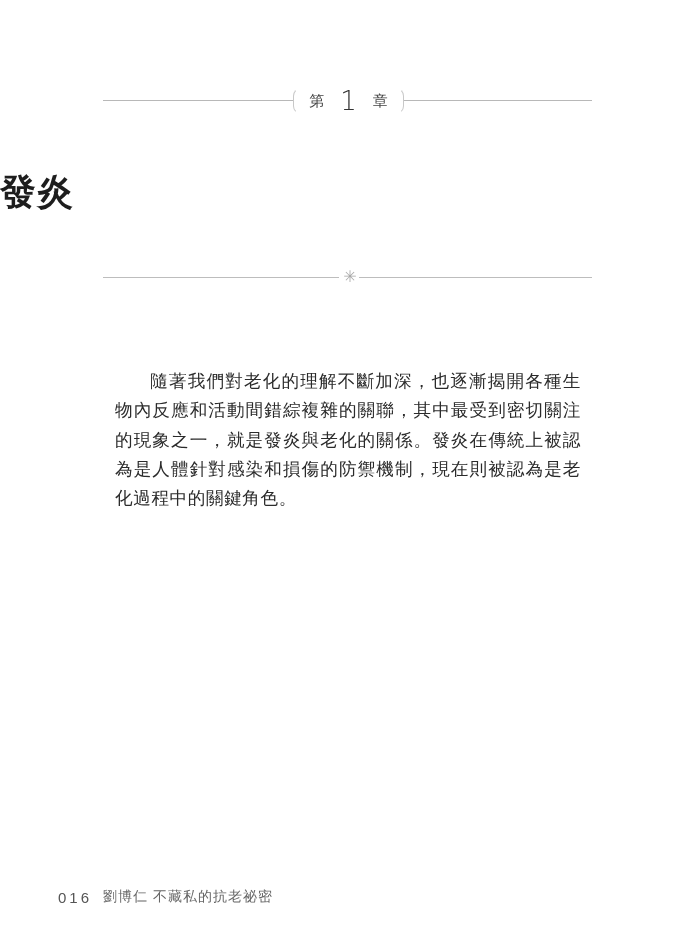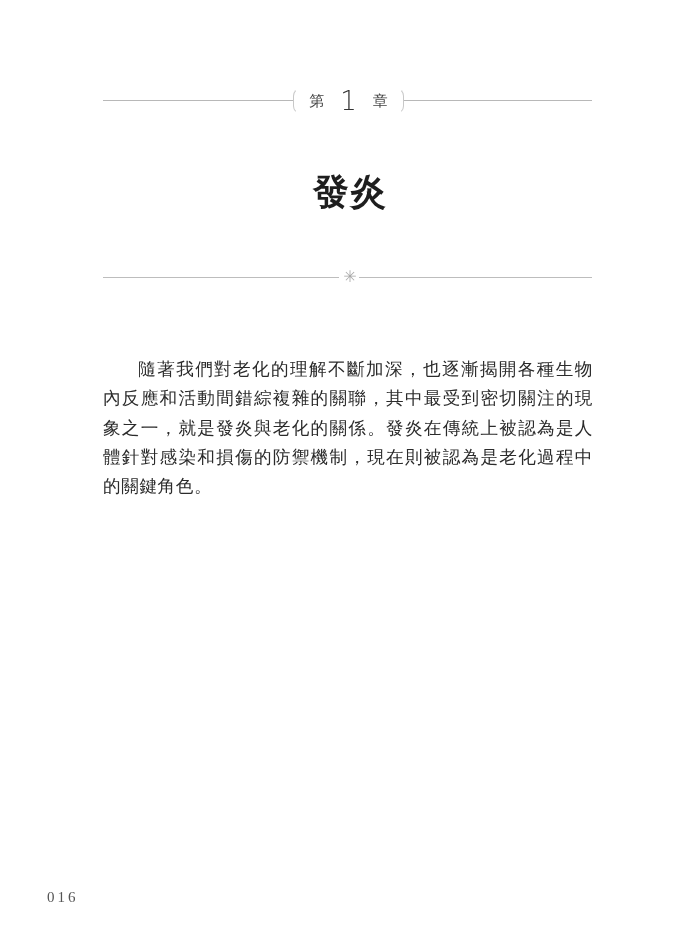--- a/index.html
+++ b/index.html
@@ -72,21 +72,20 @@
       font-weight: 300;
       color: #333;
       margin: 0 6px;
       line-height: 30px;
     }
     .chapter-title {
       position: absolute;
       left: 0;
       width: 700px;
       top: 168px;
-      text-align: center;
       font-size: 36px;
       font-weight: bold;
       letter-spacing: 1px;
       color: #1e1e1e;
     }
     .divider {
       position: absolute;
       left: 103px;
       top: 270px;
       width: 489px;
@@ -115,32 +114,33 @@
       left: 103px;
       top: 355px;
       width: 490px;
       font-size: 17.6px;
       line-height: 29.3px;
       color: #2b2b2b;
       text-align: justify;
       letter-spacing: 0.6px;
     }
     .body-text p {
-      margin: 0;
+      margin: 12px;
       text-indent: 2em;
     }
     .footer {
       position: absolute;
       top: 886px;
       left: 47px;
       height: 22px;
       display: flex;
       align-items: center;
-      font-family: Liberation Serif, serif;
+      font-family: Liberation Sans, sans-serif;
       color: #555;
+      text-align: center;
     }
     .footer .page-number {
       font-size: 15px;
       letter-spacing: 3px;
       width: 56px;
     }
     .footer .book-title {
       font-size: 14px;
       letter-spacing: 1px;
       color: #666;
@@ -168,13 +168,14 @@
   <span class="star">✳</span>
   <div class="rule right"></div>
 </div>
 
 <div class="body-text">
   <p>隨著我們對老化的理解不斷加深，也逐漸揭開各種生物內反應和活動間錯綜複雜的關聯，其中最受到密切關注的現象之一，就是發炎與老化的關係。發炎在傳統上被認為是人體針對感染和損傷的防禦機制，現在則被認為是老化過程中的關鍵角色。</p>
 </div>
 
 <div class="footer">
   <span class="page-number">016</span>
+  <span class="book-title">劉博仁 不藏私的抗老祕密</span>
 </div>
 
 </body></html>

